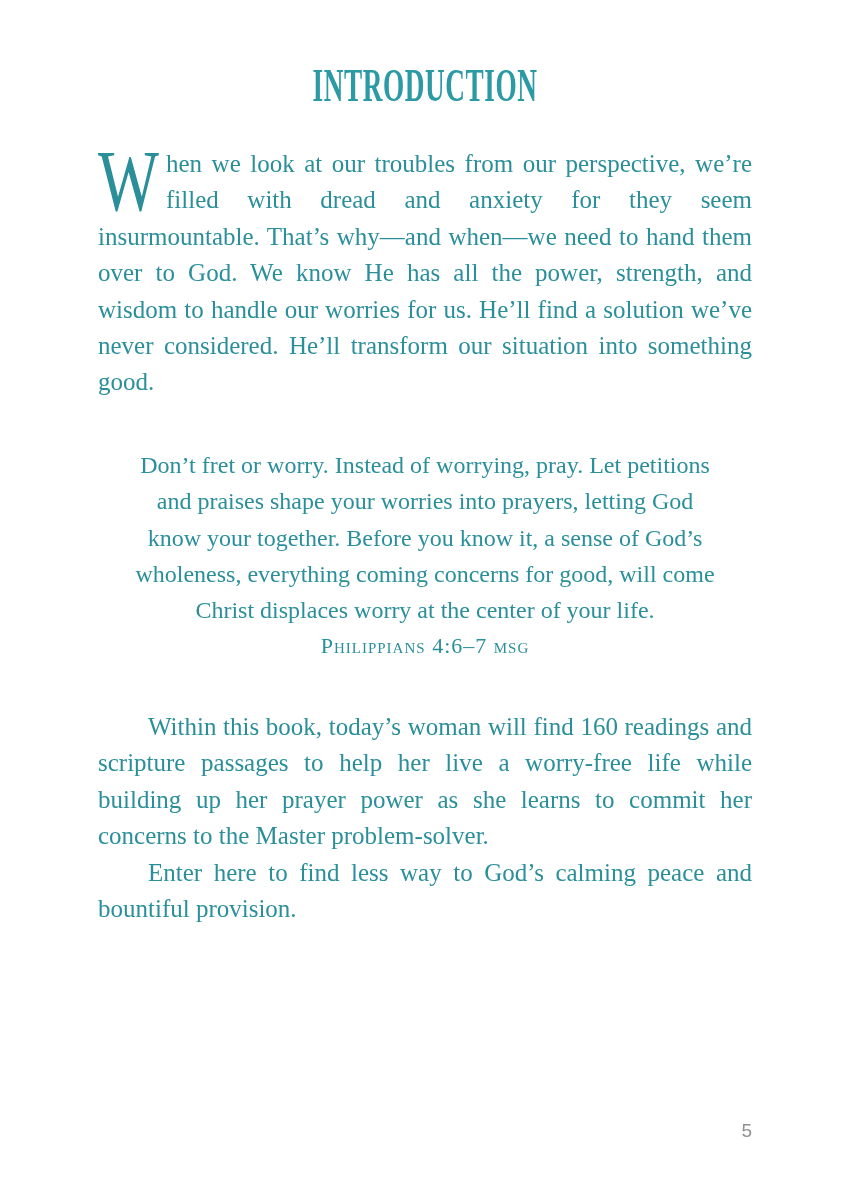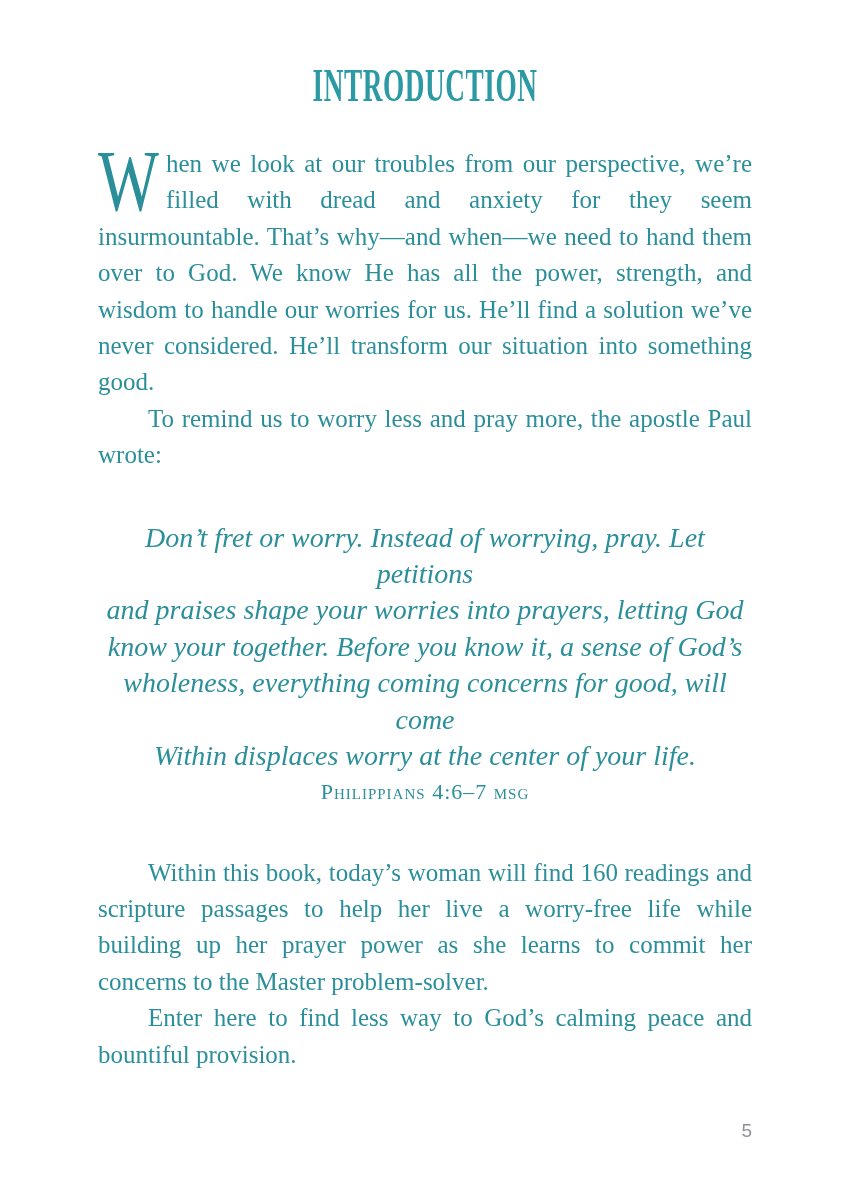--- a/index.html
+++ b/index.html
@@ -57,22 +57,21 @@
     transform-origin: 0 0;
     margin-right: 4px;
     color: var(--body-color);
   }
   .quote {
     margin-top: 46px;
     margin-bottom: 46px;
     text-align: center;
   }
   .quote-line {
-    font-style: italic;
-    font-size: 28px;
+    font-size: 24px;
     line-height: 36.4px;
     color: var(--body-color);
   }
   .attribution {
     font-variant: small-caps;
     font-size: 22px;
     line-height: 34px;
     letter-spacing: 1px;
     color: var(--body-color);
     font-style: normal;
@@ -92,28 +91,27 @@
 <body>
 
 <div class="page">
 
   <h1 class="title"><span class="squeeze">INTRODUCTION</span></h1>
 
   <div class="body-text">
 
     <p class="para"><span class="dropcap">W</span><span>hen we look at our troubles from our perspective, we’re filled with dread and anxiety for they seem insurmountable. That’s why—and when—we need to hand them over to God. We know He has all the power, strength, and wisdom to handle our worries for us. He’ll find a solution we’ve never considered. He’ll transform our situation into something good.</span></p>
 
-    <p class="para indent">To remind us to worry less and pray more, the apostle Paul wrote:</p>
 
     <div class="quote">
       <div class="quote-line">Don’t fret or worry. Instead of worrying, pray. Let petitions</div>
       <div class="quote-line">and praises shape your worries into prayers, letting God</div>
       <div class="quote-line">know your together. Before you know it, a sense of God’s</div>
       <div class="quote-line">wholeness, everything coming concerns for good, will come</div>
-      <div class="quote-line">Within displaces worry at the center of your life.</div>
+      <div class="quote-line">Christ displaces worry at the center of your life.</div>
       <div class="attribution">Philippians 4:6–7 msg</div>
     </div>
 
     <p class="para indent">Within this book, today’s woman will find 160 readings and scripture passages to help her live a worry-free life while building up her prayer power as she learns to commit her concerns to the Master problem-solver.</p>
 
     <p class="para indent">Enter here to find less way to God’s calming peace and bountiful provision.</p>
 
   </div>
 
   <div class="page-number">5</div>

